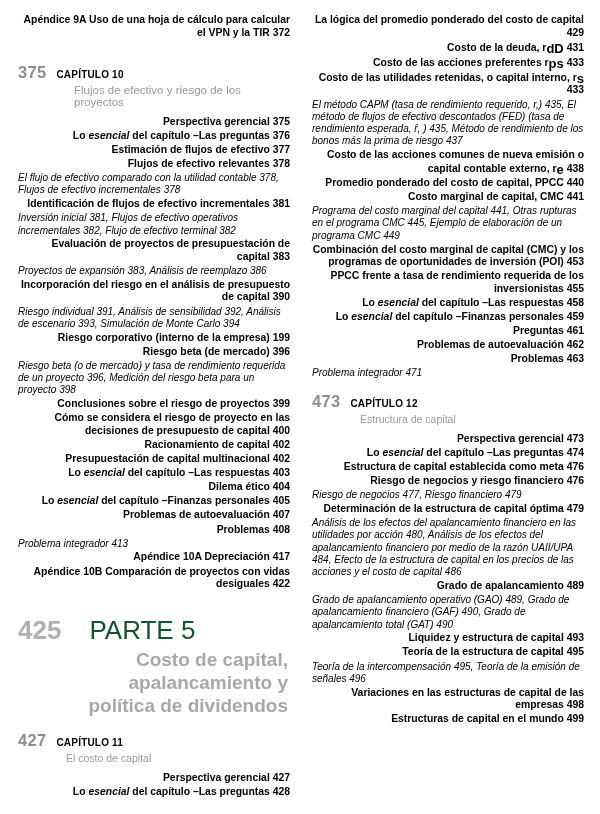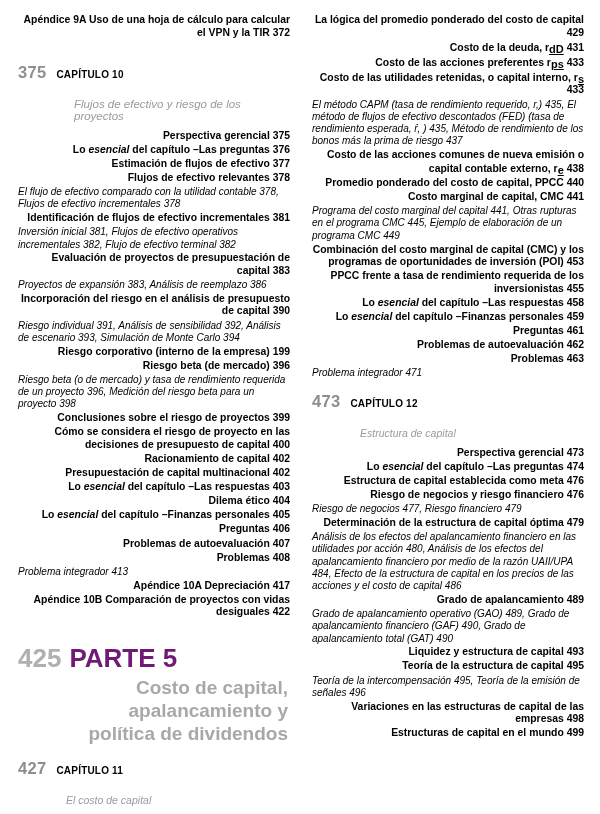--- a/index.html
+++ b/index.html
@@ -69,63 +69,61 @@
   }
   .chap-label {
     color: #000000;
     font-size: 10px;
     font-weight: bold;
     letter-spacing: 0.2px;
   }
   .chap-title {
     color: #9a9a9a;
     font-size: 11.5px;
-    font-style: italic;
     margin-left: 56px;
-    margin-top: 16px;
+    margin-top: 2px;
   }
   .chap-title.sm {
     font-size: 10.5px;
     margin-left: 48px;
   }
 
   
   .part {
     margin: 24px 0 14px 0;
   }
   .part-row {
     display: flex;
     align-items: flex-start;
-    gap: 8px;
+    gap: 28px;
   }
   .part-num {
     color: #b0b0b0;
     font-size: 26px;
     font-weight: bold;
   }
   .part-name {
-    color: #701a75;
+    color: #14532d;
     font-size: 26px;
-    font-weight: bold;
+    font-weight: normal;
   }
   .part-sub {
     color: #a8a8a8;
     font-size: 19px;
     font-weight: bold;
     text-align: right;
     line-height: 23px;
     margin-top: 2px;
     padding-right: 2px;
   }
   sub {
-    font-size: 11px;
+    font-size: 13px;
     vertical-align: baseline;
     position: relative;
     top: 2px;
-    text-decoration: underline;
   }
 </style>
 </head>
 <body>
 
 <div class="page">
   <div class="cols">
     <div class="col" id="left-col">
         <div class="entry bold">Apéndice 9A Uso de una hoja de cálculo para calcular el VPN y la TIR 372</div>
         <div class="gap-md"></div>
@@ -150,21 +148,20 @@
         <div class="entry bold">Riesgo corporativo (interno de la empresa) 199</div>
         <div class="entry bold">Riesgo beta (de mercado) 396</div>
         <div class="ital-sub">Riesgo beta (o de mercado) y tasa de rendimiento requerida de un proyecto 396, Medición del riesgo beta para un proyecto 398</div>
         <div class="entry bold">Conclusiones sobre el riesgo de proyectos 399</div>
         <div class="entry bold">Cómo se considera el riesgo de proyecto en las decisiones de presupuesto de capital 400</div>
         <div class="entry bold">Racionamiento de capital 402</div>
         <div class="entry bold">Presupuestación de capital multinacional 402</div>
         <div class="entry bold"><span>Lo </span><span class="ital">esencial</span><span> del capítulo –Las respuestas 403</span></div>
         <div class="entry bold">Dilema ético 404</div>
         <div class="entry bold"><span>Lo </span><span class="ital">esencial</span><span> del capítulo –Finanzas personales 405</span></div>
-        <div class="entry bold">Preguntas 406</div>
         <div class="entry bold">Problemas de autoevaluación 407</div>
         <div class="entry bold">Problemas 408</div>
         <div class="ital-sub">Problema integrador 413</div>
         <div class="entry bold">Apéndice 10A Depreciación 417</div>
         <div class="entry bold">Apéndice 10B Comparación de proyectos con vidas desiguales 422</div>
         <div class="part">
           <div class="part-row">
             <span class="part-num">425</span>
             <span class="part-name">PARTE 5</span>
           </div>

